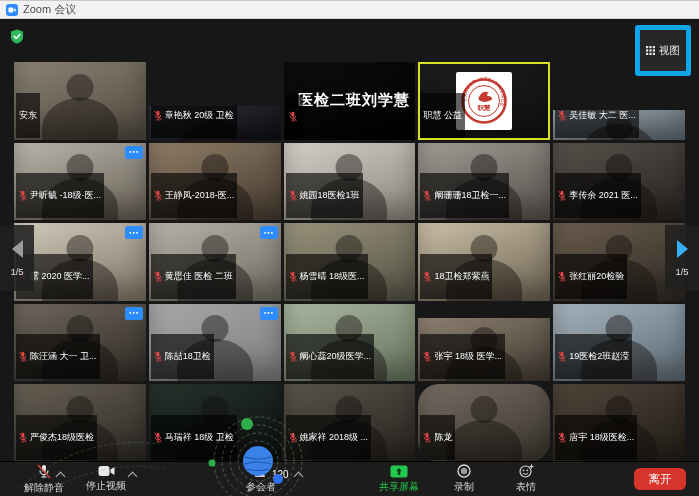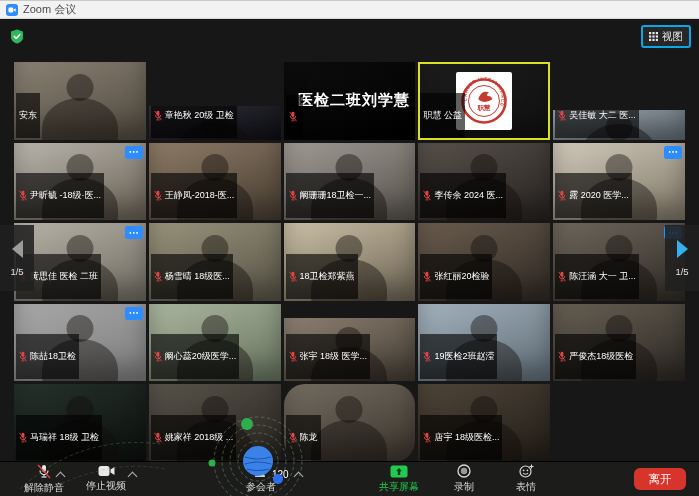--- a/index.html
+++ b/index.html
@@ -4,21 +4,21 @@
 <style>
   html,body{margin:0;padding:0;}
   body{width:699px;height:496px;overflow:hidden;background:#000;font-family:"Liberation Sans",sans-serif;-webkit-font-smoothing:antialiased;}
   
   .titlebar{height:19px;background:#f2f2f2;border-top:1px solid #c9c9c9;border-bottom:1px solid #d6d6d6;display:flex;align-items:center;gap:5px;padding-left:6px;box-sizing:border-box;}
   .zoom-app-icon{width:12px;height:12px;border-radius:3px;background:#2d8cff;display:flex;align-items:center;justify-content:center;flex:0 0 auto;}
   .title-text{font-size:11px;color:#4a4a4a;}
   
   .app{position:relative;height:477px;background:#171717;overflow:hidden;}
   .shield{position:absolute;left:10px;top:10px;}
-  .view-btn{position:absolute;right:8px;top:6px;height:17px;padding:1px 6px;border:2px solid #0ea5e9;border-radius:3px;background:rgba(255,255,255,0.07);color:#e9e9e9;font-size:10.5px;display:flex;align-items:center;gap:4px;cursor:default;}
+  .view-btn{position:absolute;right:8px;top:6px;height:17px;padding:12px 6px;border:5px solid #0ea5e9;border-radius:3px;background:rgba(255,255,255,0.07);color:#e9e9e9;font-size:10.5px;display:flex;align-items:center;gap:4px;cursor:default;}
   
   .grid{position:absolute;left:14px;top:43px;width:671px;height:400px;display:grid;grid-template-columns:repeat(5,1fr);grid-template-rows:repeat(5,1fr);gap:3px;}
   .tile{position:relative;overflow:hidden;background:#222;box-shadow:inset 0 -16px 22px rgba(0,0,0,.28);}
   .tile.active{outline:2px solid #d9e021;outline-offset:-2px;}
   .person{position:absolute;inset:0;}
   .person::before{content:"";position:absolute;left:50%;top:15%;transform:translateX(-50%);width:27px;height:27px;border-radius:50%;background:rgba(16,13,10,.42);}
   .person::after{content:"";position:absolute;left:50%;top:46%;transform:translateX(-50%);width:76px;height:48px;border-radius:55% 55% 10px 10px/70% 70% 10px 10px;background:rgba(16,13,10,.42);}
   .big-text{position:absolute;inset:0;display:flex;align-items:center;justify-content:center;color:#fff;font-size:15px;font-weight:700;letter-spacing:1px;white-space:nowrap;margin-left:9px;}
   .logo-card{position:absolute;left:50%;top:50%;transform:translate(-50%,-50%);width:56px;height:58px;background:#fff;border-radius:2px;display:flex;align-items:center;justify-content:center;}
   .ringtxt{font-size:4.6px;fill:#c43a30;letter-spacing:.6px;font-weight:700;}
@@ -176,20 +176,34 @@
       <svg class="mic" width="8" height="11" viewBox="0 0 10 14">
         <rect x="3.2" y="0.8" width="3.6" height="6.4" rx="1.8" fill="#e04545"></rect>
         <path d="M1.6 6.4 a3.4 3.4 0 0 0 6.8 0" stroke="#e04545" stroke-width="1.1" fill="none"></path>
         <line x1="5" y1="10" x2="5" y2="12" stroke="#e04545" stroke-width="1.1"></line>
         <line x1="3" y1="12.6" x2="7" y2="12.6" stroke="#e04545" stroke-width="1.1"></line>
         <line x1="0.6" y1="1" x2="9.4" y2="13" stroke="#e04545" stroke-width="1.2"></line>
       </svg>
       <span class="pname">王静凤-2018-医...</span>
     </div>
   </div>
+      <div class="tile" style="background: linear-gradient(160deg, rgb(210, 207, 199), rgb(139, 134, 124));">
+    <div class="person"></div>
+
+    <div class="name-tag">
+      <svg class="mic" width="8" height="11" viewBox="0 0 10 14">
+        <rect x="3.2" y="0.8" width="3.6" height="6.4" rx="1.8" fill="#e04545"></rect>
+        <path d="M1.6 6.4 a3.4 3.4 0 0 0 6.8 0" stroke="#e04545" stroke-width="1.1" fill="none"></path>
+        <line x1="5" y1="10" x2="5" y2="12" stroke="#e04545" stroke-width="1.1"></line>
+        <line x1="3" y1="12.6" x2="7" y2="12.6" stroke="#e04545" stroke-width="1.1"></line>
+        <line x1="0.6" y1="1" x2="9.4" y2="13" stroke="#e04545" stroke-width="1.2"></line>
+      </svg>
+      <span class="pname">姚园18医检1班</span>
+    </div>
+  </div>
       <div class="tile" style="background: linear-gradient(160deg, rgb(160, 154, 148), rgb(85, 80, 74));">
     <div class="person"></div>
 
     <div class="name-tag">
       <svg class="mic" width="8" height="11" viewBox="0 0 10 14">
         <rect x="3.2" y="0.8" width="3.6" height="6.4" rx="1.8" fill="#e04545"></rect>
         <path d="M1.6 6.4 a3.4 3.4 0 0 0 6.8 0" stroke="#e04545" stroke-width="1.1" fill="none"></path>
         <line x1="5" y1="10" x2="5" y2="12" stroke="#e04545" stroke-width="1.1"></line>
         <line x1="3" y1="12.6" x2="7" y2="12.6" stroke="#e04545" stroke-width="1.1"></line>
         <line x1="0.6" y1="1" x2="9.4" y2="13" stroke="#e04545" stroke-width="1.2"></line>
@@ -201,21 +215,21 @@
     <div class="person"></div>
 
     <div class="name-tag">
       <svg class="mic" width="8" height="11" viewBox="0 0 10 14">
         <rect x="3.2" y="0.8" width="3.6" height="6.4" rx="1.8" fill="#e04545"></rect>
         <path d="M1.6 6.4 a3.4 3.4 0 0 0 6.8 0" stroke="#e04545" stroke-width="1.1" fill="none"></path>
         <line x1="5" y1="10" x2="5" y2="12" stroke="#e04545" stroke-width="1.1"></line>
         <line x1="3" y1="12.6" x2="7" y2="12.6" stroke="#e04545" stroke-width="1.1"></line>
         <line x1="0.6" y1="1" x2="9.4" y2="13" stroke="#e04545" stroke-width="1.2"></line>
       </svg>
-      <span class="pname">李传余 2024 医...</span>
+      <span class="pname">李传余 2021 医...</span>
     </div>
   </div>
       <div class="tile" style="background: linear-gradient(160deg, rgb(208, 202, 187), rgb(125, 116, 100));">
     <div class="person"></div>
 
     <div class="menu-btn">
           <span>⋯</span>
         </div>
     <div class="name-tag">
       <svg class="mic" width="8" height="11" viewBox="0 0 10 14">

